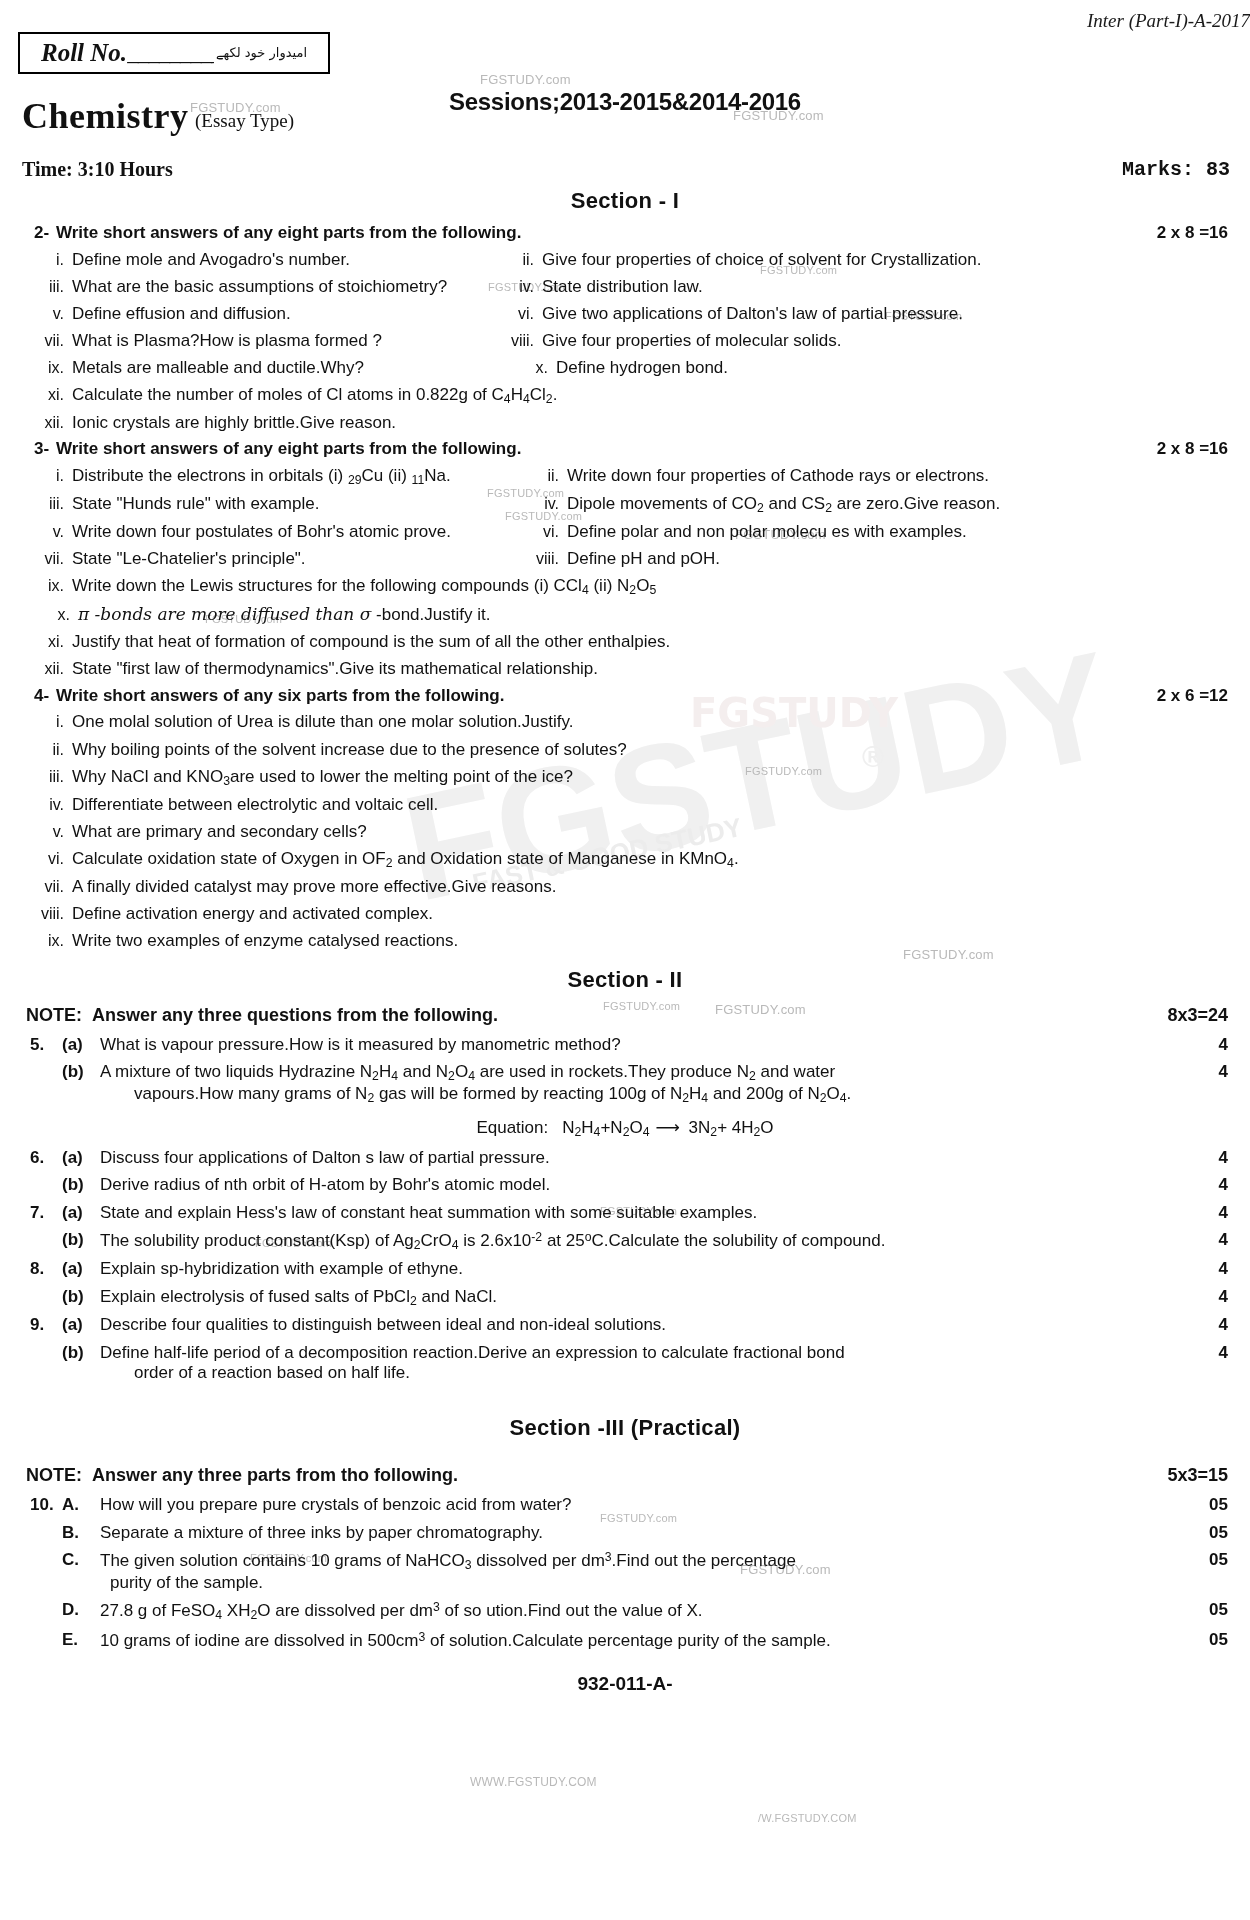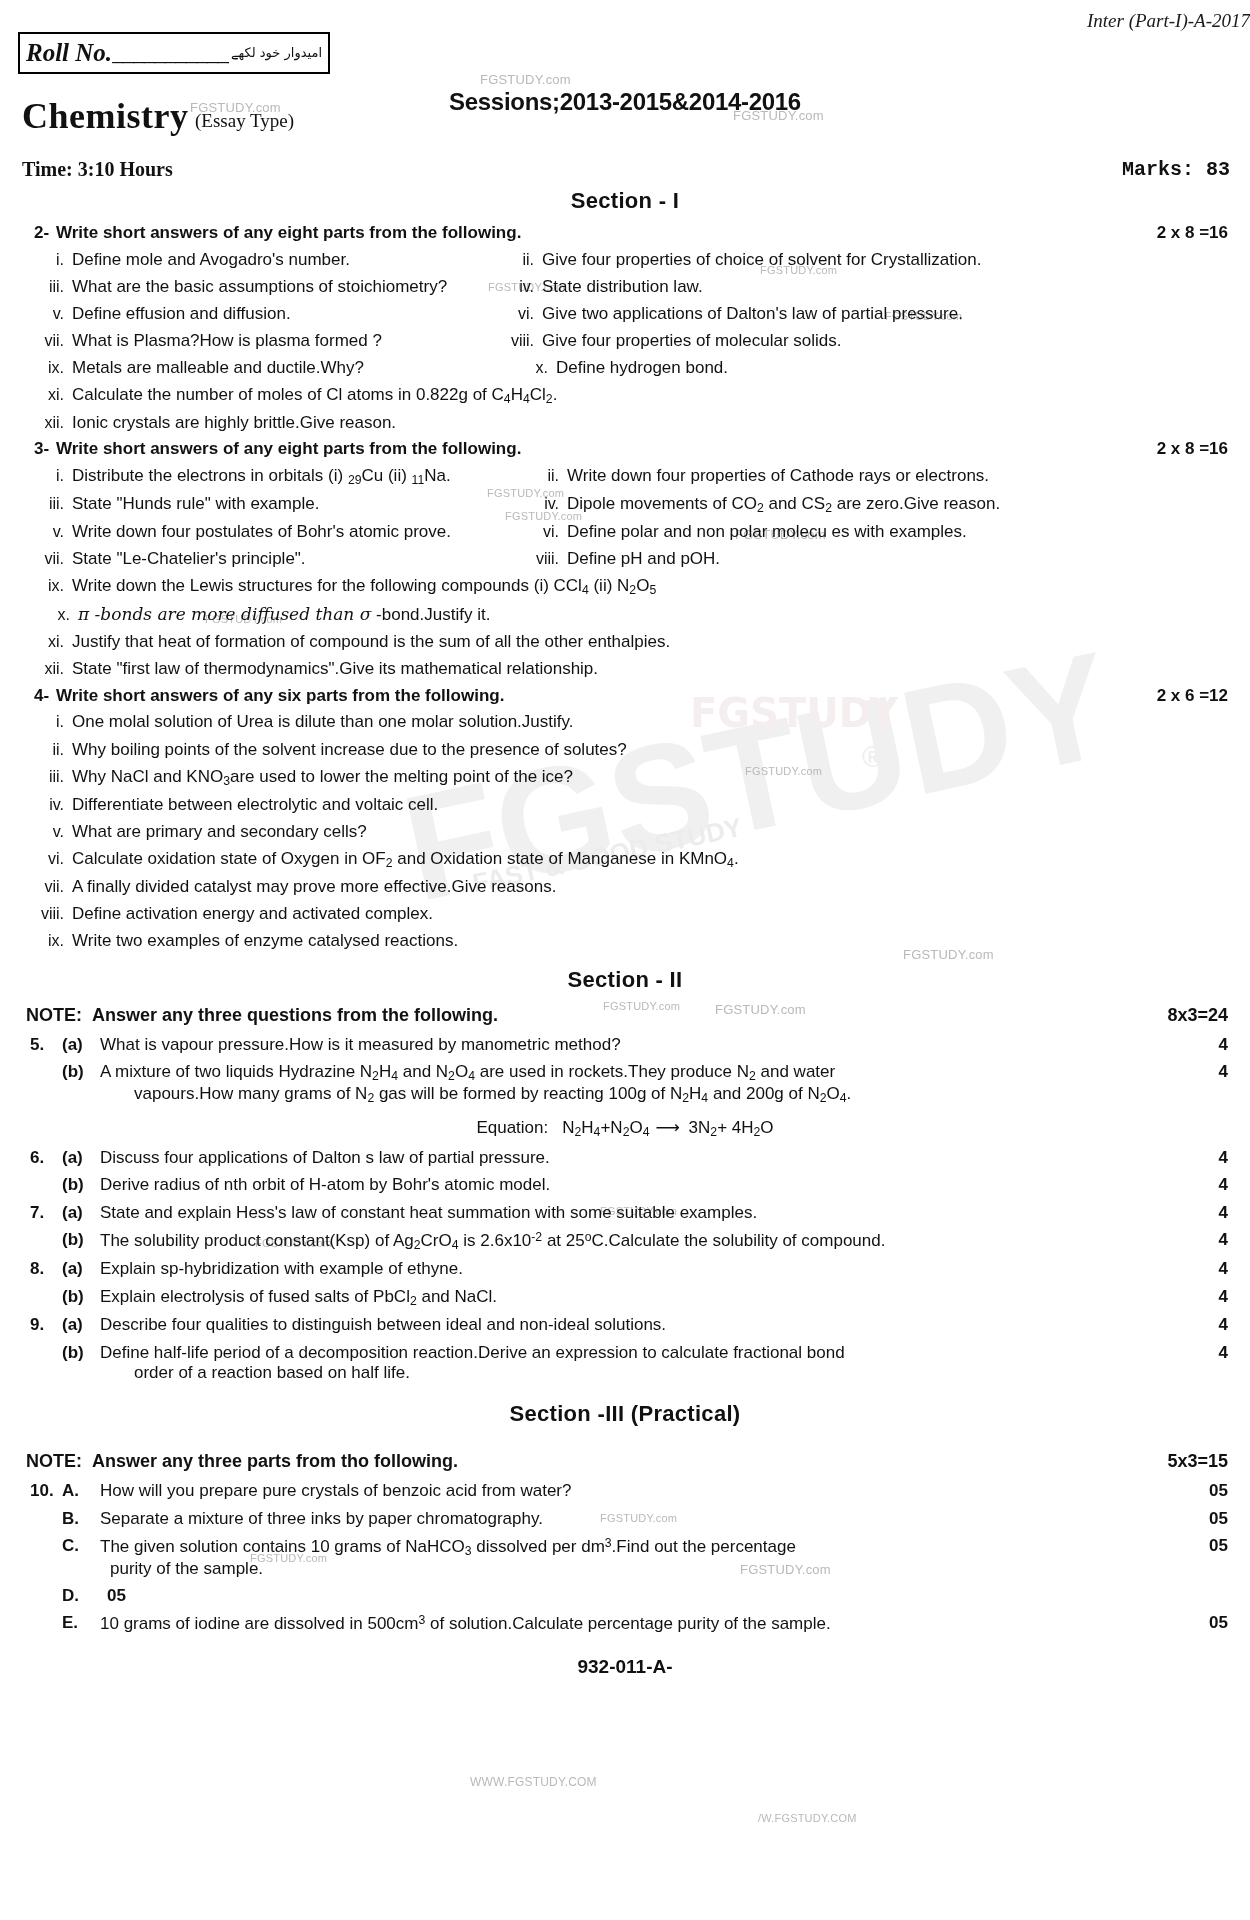--- a/index.html
+++ b/index.html
@@ -64,21 +64,21 @@
     top: 32px;
     width: 312px;
     height: 42px;
     border: 2px solid #000;
     box-sizing: border-box;
   }
   .rollbox-inner {
     display: flex;
     align-items: flex-start;
     height: 100%;
-    padding: 0 6px;
+    padding: 0 21px;
   }
   .roll-label {
     font-family: "Liberation Serif", serif;
     font-weight: bold;
     font-style: italic;
     font-size: 25px;
     line-height: 38px;
   }
   .roll-dashes {
     flex: 1;
@@ -599,21 +599,21 @@
       <span class="body">Describe four qualities to distinguish between ideal and non-ideal solutions.</span>
       <span class="mk">4</span>
     </div>
     <div class="qrow">
       <span class="num"></span>
       <span class="part">(b)</span>
       <span class="body"><span>Define half-life period of a decomposition reaction.Derive an expression to calculate fractional bond</span><span class="cont">order of a reaction based on half life.</span></span>
       <span class="mk">4</span>
     </div>
 
-    <div class="section-head" style="margin-top:14px;">Section -III (Practical)</div>
+    <div class="section-head" style="margin-top:28px;">Section -III (Practical)</div>
 
     <div class="note" style="padding-top:18px;">
       <span style="padding-right:10px;">NOTE:</span>
       <span class="ntext">Answer any three parts from tho following.</span>
       <span class="nmarks">5x3=15</span>
     </div>
 
     <div class="qrow">
       <span class="num">10.</span>
       <span class="part">A.</span>
@@ -628,20 +628,21 @@
     </div>
     <div class="qrow">
       <span class="num"></span>
       <span class="part">C.</span>
       <span class="body"><span>The given solution contains 10 grams of NaHCO</span><sub>3</sub><span> dissolved per dm</span><sup>3</sup><span>.Find out the percentage</span><span class="cont" style="padding-left:10px;">purity of the sample.</span></span>
       <span class="mk">05</span>
     </div>
     <div class="qrow">
       <span class="num"></span>
       <span class="part">D.</span>
+      <span class="body"><span>27.8 g of FeSO</span><sub>4</sub><span> XH</span><sub>2</sub><span>O are dissolved per dm</span><sup>3</sup><span> of so ution.Find out the value of X.</span></span>
       <span class="mk">05</span>
     </div>
     <div class="qrow">
       <span class="num"></span>
       <span class="part">E.</span>
       <span class="body"><span>10 grams of iodine are dissolved in 500cm</span><sup>3</sup><span> of solution.Calculate percentage purity of the sample.</span></span>
       <span class="mk">05</span>
     </div>
 
     <div class="footer-code">932-011-A-</div>

